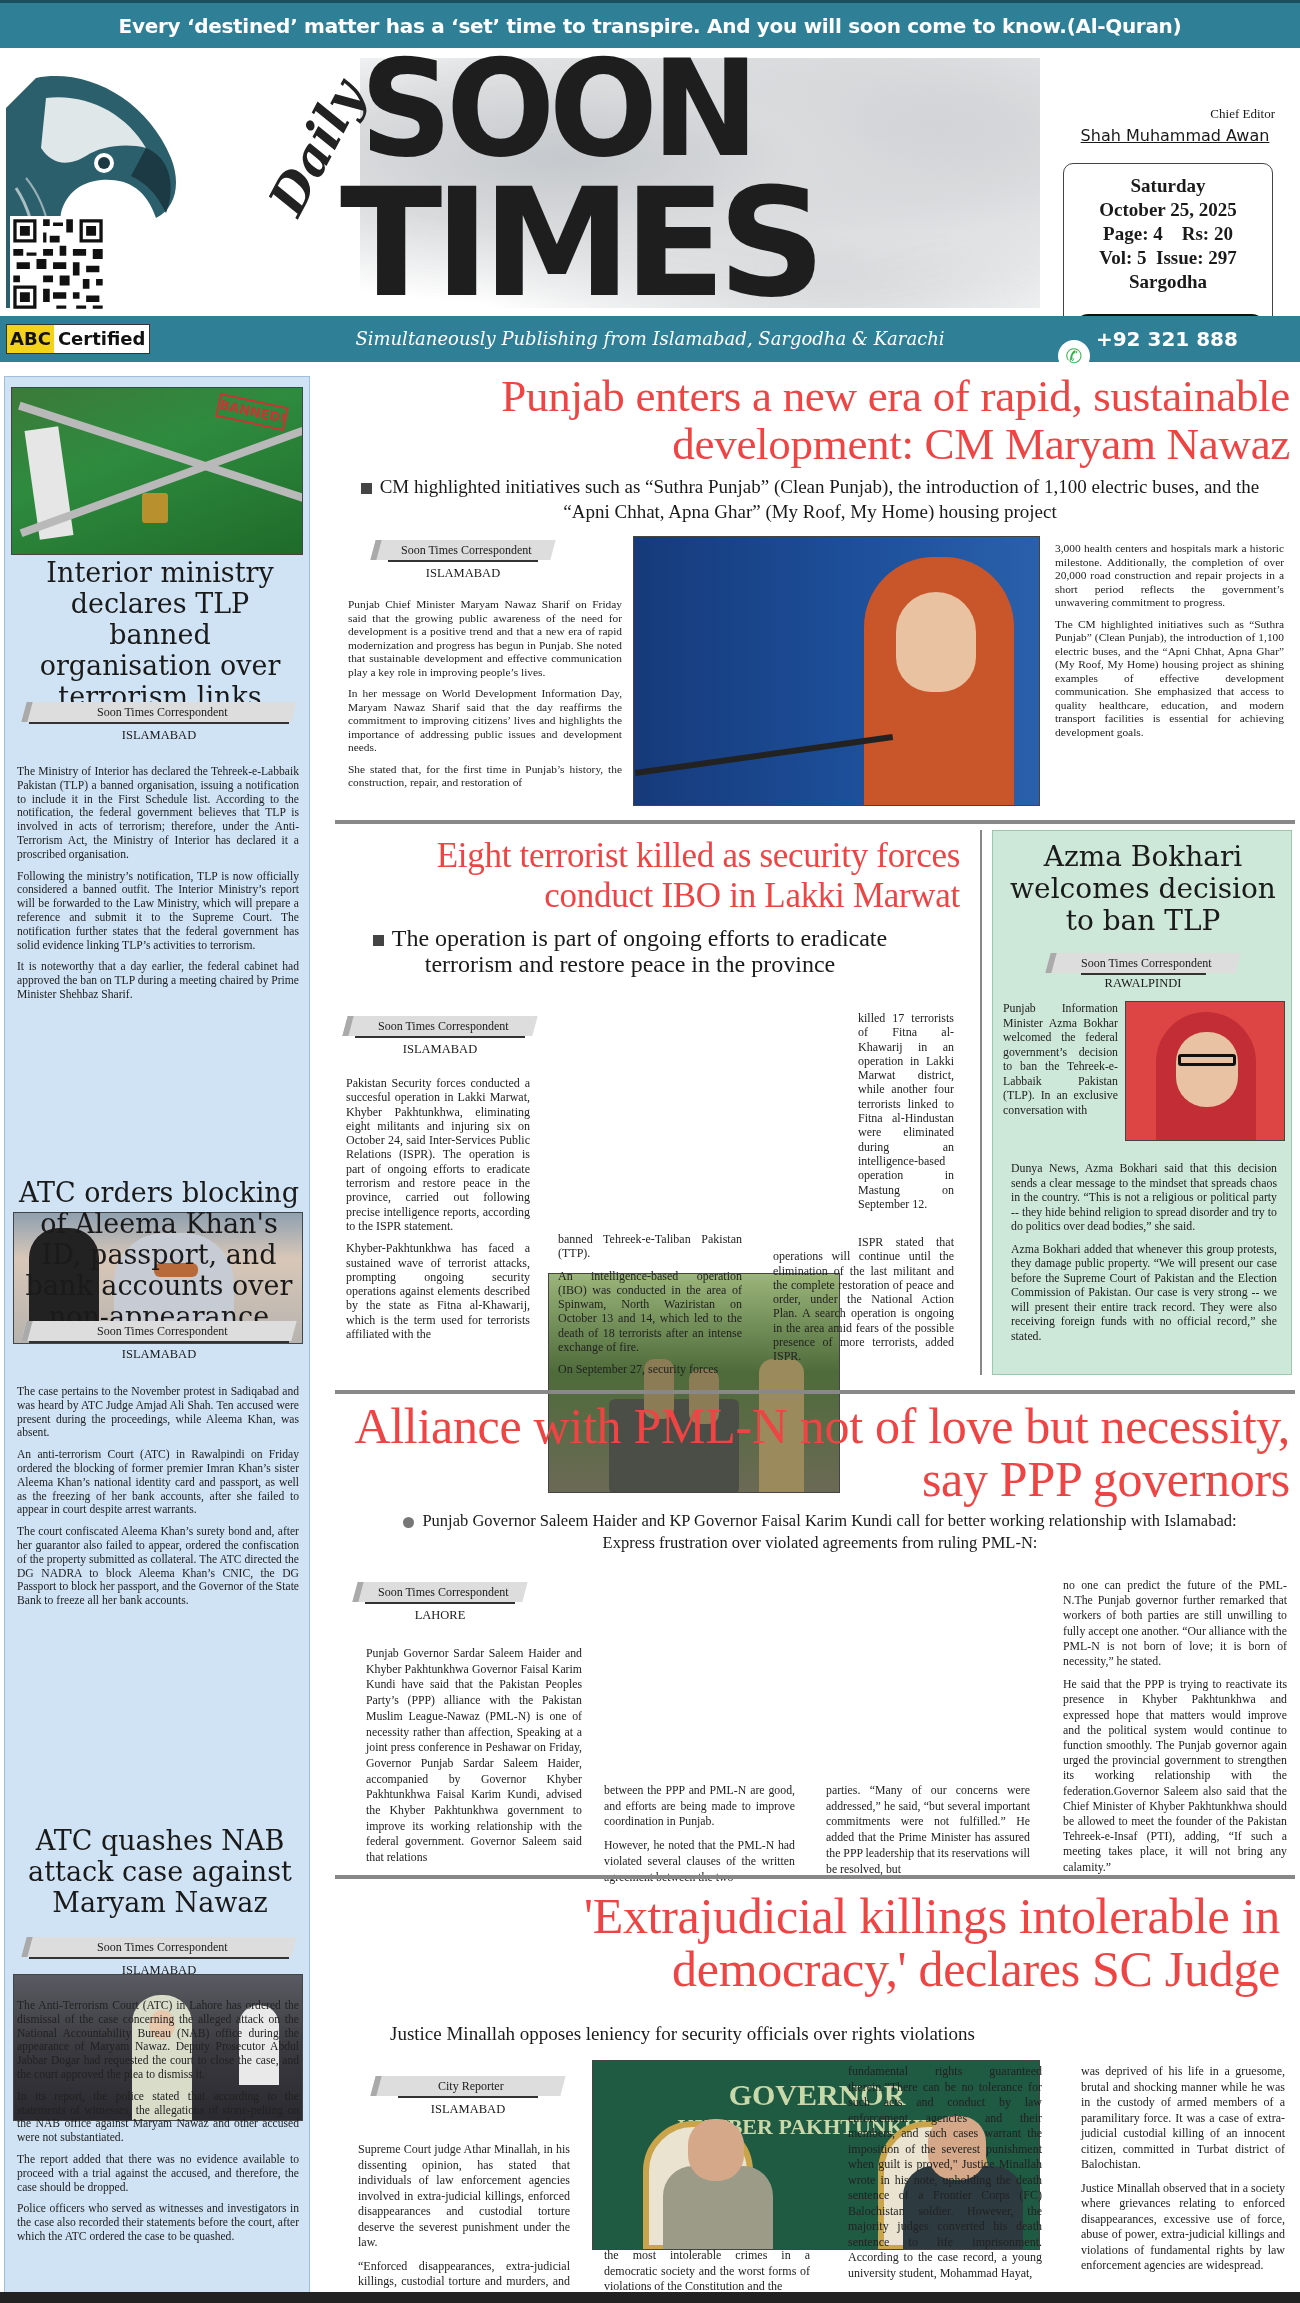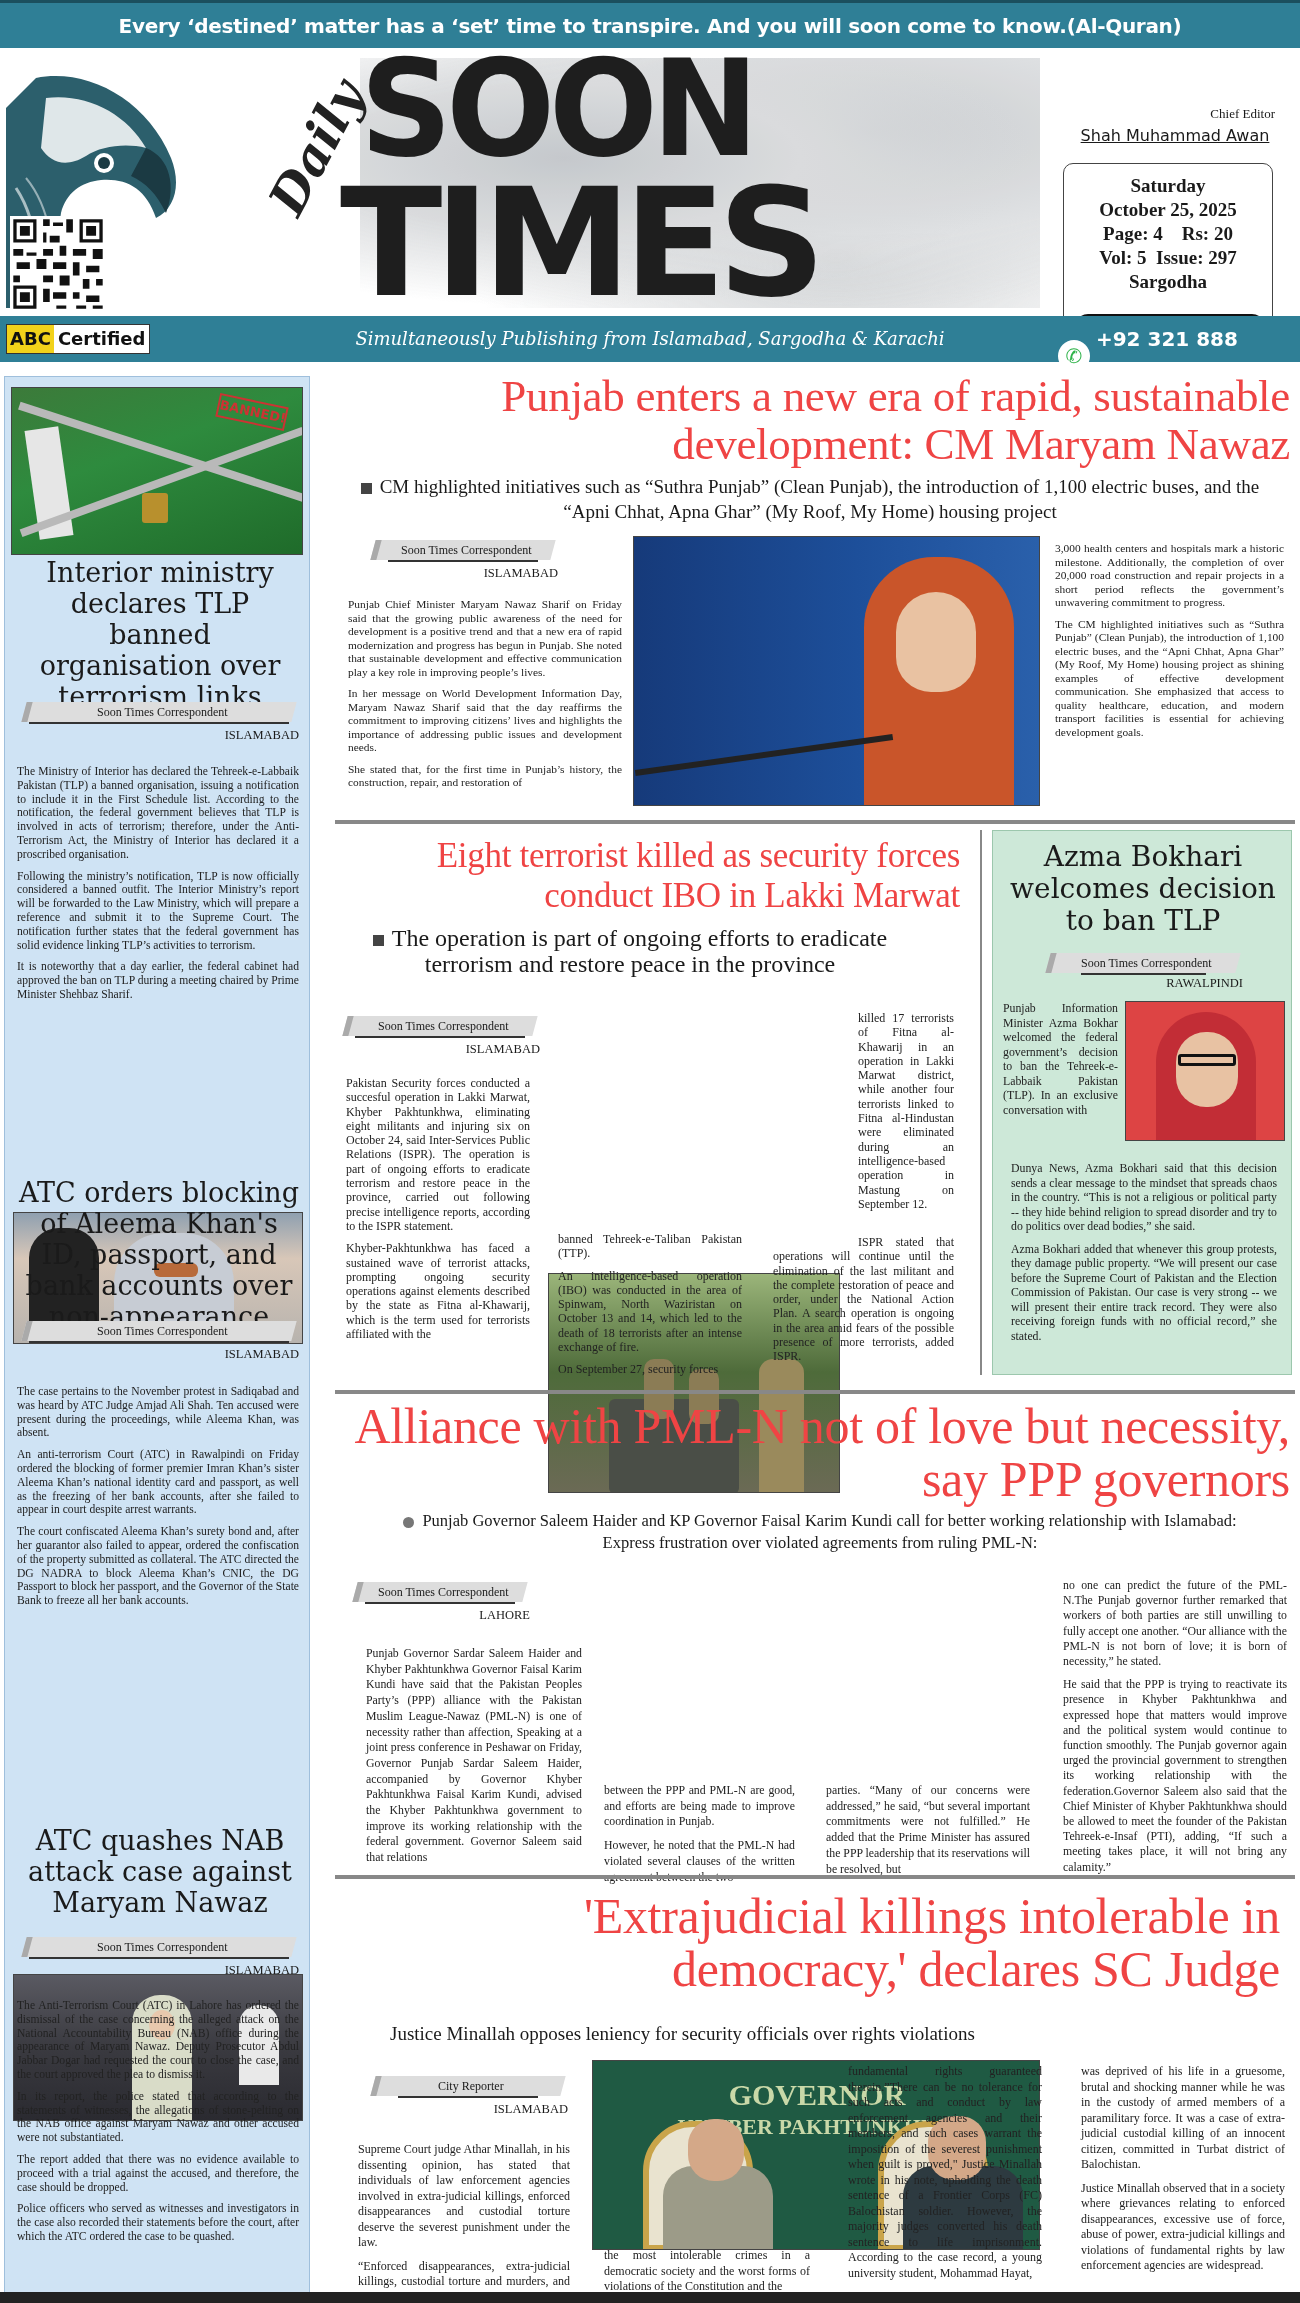--- a/index.html
+++ b/index.html
@@ -22,21 +22,21 @@
 .abc .y{background:#f2d21a;padding:0 3px;color:#111}
 .abc .w{padding:0 4px;color:#111}
 .pub{left:0;width:1300px;top:0;text-align:center;line-height:46px;font-family:"DejaVu Serif",serif;font-style:italic;font-size:18px}
 .phone{left:1058px;top:6px;font-family:"DejaVu Sans",sans-serif;font-weight:bold;font-size:20px;line-height:34px;display:flex;align-items:center;gap:6px}
 .wa{width:32px;height:32px;border-radius:50%;background:#fff;color:#2fb34a;font-size:20px;text-align:center;line-height:32px}
 .side{left:4px;top:376px;width:306px;height:1924px;background:#cfe3f4;border:1px solid #9fbfdc}
 .sidehead{font-family:"DejaVu Serif",serif;font-size:27px;text-align:center;line-height:31px;color:#1a1a1a}
 .byline{margin:0 auto;position:relative;height:20px;background:#ddd;font-size:12px;text-align:center;line-height:20px;border-left:6px solid #aaa;transform:skewX(-15deg)}
 .byline span{display:inline-block;transform:skewX(15deg)}
 .bylrule{height:2px;background:#333;margin:0 auto}
-.place{font-size:12.5px;text-align:right;margin:4px 0}
+.place{font-size:12.5px;text-align:center;margin:4px 0}
 .body{font-size:11.6px;line-height:13.8px;text-align:justify;color:#222}
 .body p{margin:8px}
 .img{background:#777;border:1px solid #444;position:relative;overflow:hidden}
 .hl{font-family:"Liberation Serif",serif;text-align:right;color:#ef4444;letter-spacing:-0.3px}
 .rule{background:#888;height:4px}
 .sub{font-family:Liberation Serif, serif;text-align:center;color:#1a1a1a}
 .bullet{display:inline-block;width:11px;height:11px;background:#444;margin-right:8px;vertical-align:middle}
 .green{left:992px;top:830px;width:300px;height:545px;background:#cde8d8;border:1px solid #9cc7ad}
 .footerbar{left:0;top:2292px;width:1300px;height:11px;background:#222}
 </style>

